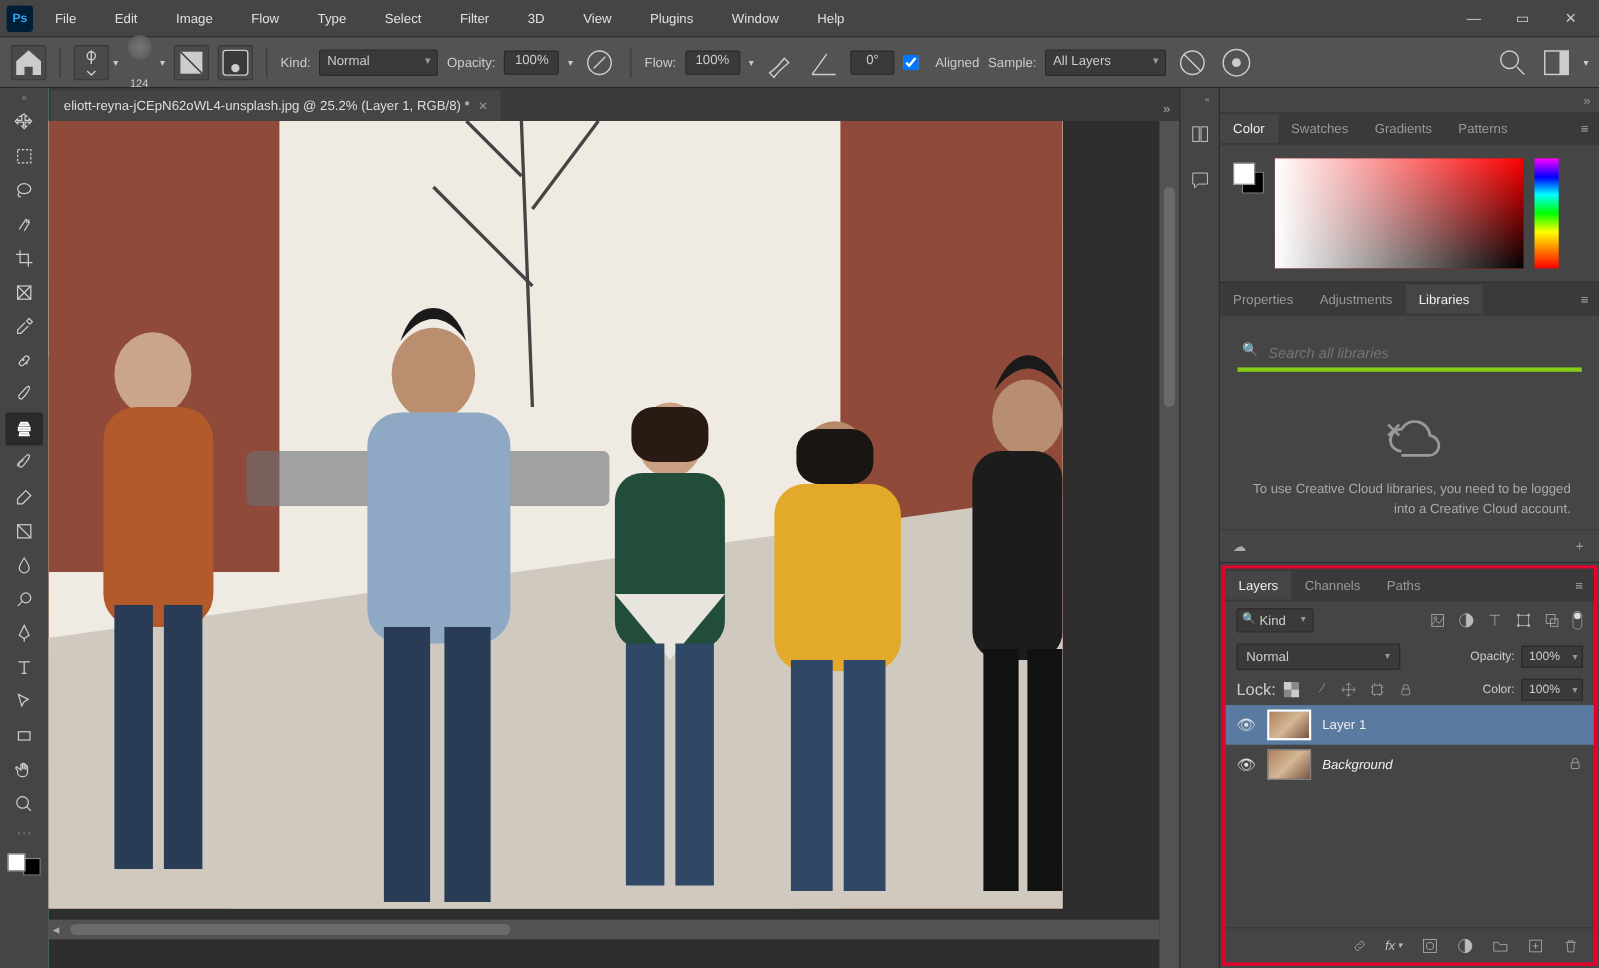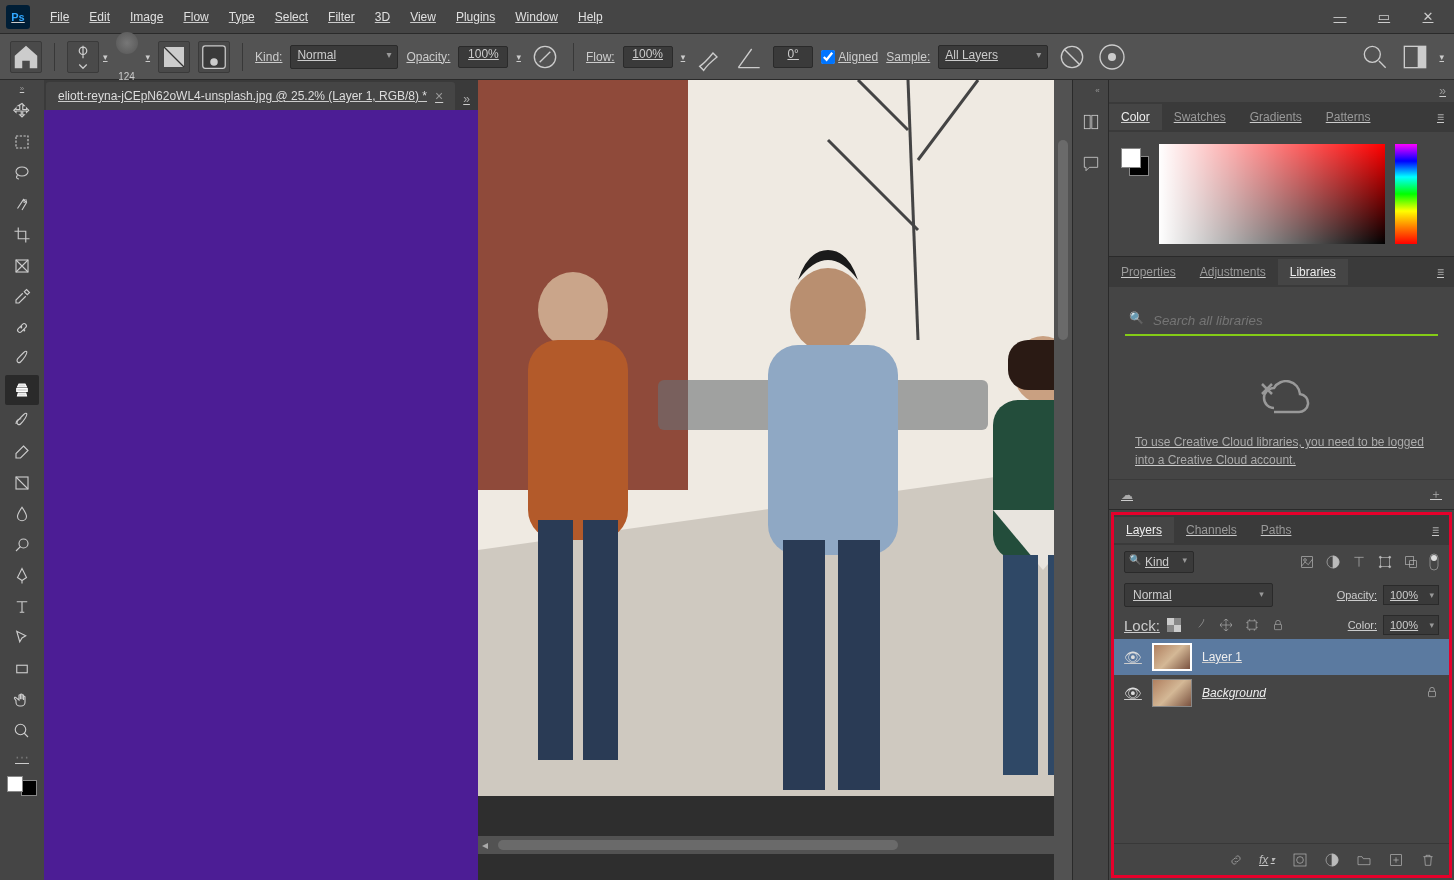--- a/index.html
+++ b/index.html
@@ -1,51 +1,51 @@
 <!DOCTYPE html>
 <html><head>
 <meta charset="utf-8">
 <style>
 * { box-sizing: border-box; margin: 0; padding: 0; font-family: "Segoe UI", Tahoma, sans-serif; }
 html, body { width: 1454px; height: 880px; overflow: hidden; background: #454545; color: #ccc; font-size: 12px; }
-.app { width: 1454px; height: 880px; display: flex; flex-direction: column; background: #454545; text-decoration: underline; }
+.app { width: 1454px; height: 880px; display: flex; flex-direction: column; background: #454545; }
 
 
 .titlebar { height: 34px; background: #454545; border-bottom: 1px solid #2a2a2a; display: flex; align-items: center; padding: 0 6px; }
 .ps-logo { width: 24px; height: 24px; background: #001e36; color: #31a8ff; font-weight: bold; display:flex; align-items:center; justify-content:center; border-radius:3px; font-size:11px; margin-right:10px; }
-.menu { display: flex; gap: 0; }
+.menu { display: flex; gap: 15px; }
 .menu-item { padding: 6px 10px; cursor: default; color: #e0e0e0; }
 .window-controls { margin-left: auto; display: flex; gap: 20px; padding-right: 8px; }
 .win-btn { width: 24px; height: 20px; display:flex; align-items:center; justify-content:center; color:#ccc; font-size:13px; }
 
 
 .options-bar { height: 46px; background: #535353; border-bottom: 1px solid #2a2a2a; display: flex; align-items: center; padding: 0 10px; gap: 8px; }
 .opt-btn { width: 32px; height: 32px; background: #4a4a4a; border:1px solid #3a3a3a; display:flex; align-items:center; justify-content:center; color:#ccc; border-radius:2px; }
 .opt-label { color:#ccc; font-size:12px;}
 .opt-select { background:#3a3a3a; color:#ccc; border:1px solid #2a2a2a; height:24px; padding:2px 22px 2px 6px; border-radius:2px; position:relative;}
 .opt-select:after{content:"▾"; position:absolute; right:6px; top:3px; color:#999; font-size:10px;}
 .opt-input { background:#3a3a3a; color:#ccc; border:1px solid #2a2a2a; height:22px; width:50px; text-align:center; border-radius:2px;}
-.opt-check { display:flex; align-items:center; gap:3px;}
+.opt-check { display:flex; align-items:center; gap:15px;}
 .opt-check input{width:14px;height:14px;}
 .options-spacer { flex:1; }
 .divider { width:1px; height:28px; background:#383838; margin:0 4px;}
 
 
 .content { flex:1; display:flex; min-height:0; }
 .toolbar { width:44px; background:#454545; display:flex; flex-direction:column; align-items:center; padding-top:4px; gap:1px;}
 .tool { width:34px; height:30px; display:flex; align-items:center; justify-content:center; color:#ccc; border-radius:2px; position:relative;}
 .tool.active { background:#2a2a2a;}
 .tool svg{width:18px;height:18px;stroke:#ccc;fill:none;stroke-width:1.5;}
 .tool.active svg{stroke:#fff;}
 .tool-swatch{width:30px;height:20px;position:relative;margin-top:8px;}
 .tool-swatch .fg{width:16px;height:16px;background:#fff;border:1px solid #888;position:absolute;top:0;left:0;z-index:2;}
 .tool-swatch .bg{width:16px;height:16px;background:#000;border:1px solid #888;position:absolute;bottom:0;right:0;}
 
 
-.doc-area { flex:1; display:flex; background:#4c1d95; min-width:0;}
+.doc-area { flex:1; display:flex; flex-direction:column; background:#86efac; min-width:0;}
 .doc-tabs { height:30px; background:#3a3a3a; display:flex; align-items:flex-end;}
 .doc-tab { background:#454545; padding:6px 12px; color:#ddd; font-size:12px; display:flex; align-items:center; gap:8px; border-top-left-radius:3px;border-top-right-radius:3px;margin-left:2px;max-width:500px;overflow:hidden;white-space:nowrap;}
 .doc-tab .close{color:#999;font-size:14px;}
 .doc-tab-collapse{margin-left:auto;padding:4px 8px;color:#aaa;}
 .canvas-wrap { flex:1; position:relative; overflow:hidden; background:#2e2e2e;}
 .canvas-img { position:absolute; top:0; left:0; width:922px; height:716px; background:linear-gradient(to bottom,#e8e4de 0%,#f2efe9 30%,#b89070 30%,#8a6048 100%),linear-gradient(to right,#a0483a 0%,#8b3e32 18%,#e8e4de 18%,#e8e4de 74%,#8b3e32 74%);}
 
 .canvas-img svg{width:100%;height:100%;}
 .canvas-v-edge{position:absolute;right:0;top:0;width:18px;height:100%;background:#525252;}
 .canvas-scroll-v{position:absolute;right:4px;top:60px;width:10px;height:200px;background:#6a6a6a;border-radius:5px;}
@@ -71,24 +71,24 @@
 .color-swatches{width:28px;height:28px;position:relative;margin-top:4px;}
 .color-swatches .fg{width:20px;height:20px;background:#fff;border:1px solid #888;position:absolute;top:0;left:0;z-index:2;}
 .color-swatches .bg{width:20px;height:20px;background:#000;border:1px solid #888;position:absolute;bottom:0;right:0;}
 .color-field{width:226px;height:100px;background:#7d1a1a;position:relative;}
 .color-field-gradient{position:absolute;inset:0;background:linear-gradient(to right,#fff 0%,rgba(255,255,255,0) 100%),linear-gradient(to top,#000 0%,rgba(0,0,0,0) 100%),linear-gradient(to left,#ff0000 0%,#ff0000 100%);}
 .hue-strip{width:22px;height:100px;background:linear-gradient(to bottom,#ff00ff 0%,#0000ff 17%,#00ffff 33%,#00ff00 50%,#ffff00 67%,#ff8000 83%,#ff0000 100%);}
 
 
 .lib-body{display:flex;flex-direction:column;align-items:center;padding:20px 16px 10px;gap:14px;}
 .lib-search{width:100%;position:relative;}
-.lib-search input{width:100%;background:transparent;border:none;border-bottom:2px solid #84cc16;color:#ccc;padding:6px 6px 6px 28px;font-style:italic;outline:none;}
+.lib-search input{width:100%;background:transparent;border:none;border-bottom:4px solid #84cc16;color:#ccc;padding:6px 6px 6px 28px;font-style:italic;outline:none;}
 .lib-search .sicon{position:absolute;left:4px;top:4px;color:#888;}
 .cc-icon{margin-top:30px;color:#999;}
-.lib-text{text-align:left;color:#aaa;font-size:12px;line-height:1.5;padding:0 10px;}
+.lib-text{text-align:right;color:#aaa;font-size:12px;line-height:1.5;padding:0 10px;}
 .lib-footer{height:30px;display:flex;justify-content:space-between;align-items:center;padding:0 12px;border-top:1px solid #3a3a3a;color:#aaa;}
 
 
 .layers-panel{border:3px solid #e6002b;margin:2px;flex:1;display:flex;flex-direction:column;min-height:0;}
 .layers-filters{display:flex;align-items:center;gap:10px;padding:6px 10px;}
 .filter-kind{background:#3a3a3a;border:1px solid #2a2a2a;padding:3px 24px 3px 20px;color:#ccc;border-radius:2px;position:relative;font-size:12px;}
 .filter-kind:before{content:"🔍";position:absolute;left:4px;top:2px;font-size:10px;}
 .filter-kind:after{content:"▾";position:absolute;right:6px;top:3px;color:#999;font-size:9px;}
 .filter-icons{display:flex;gap:10px;color:#bbb;margin-left:auto;}
 .filter-icons span{width:16px;height:16px;display:flex;align-items:center;justify-content:center;}

